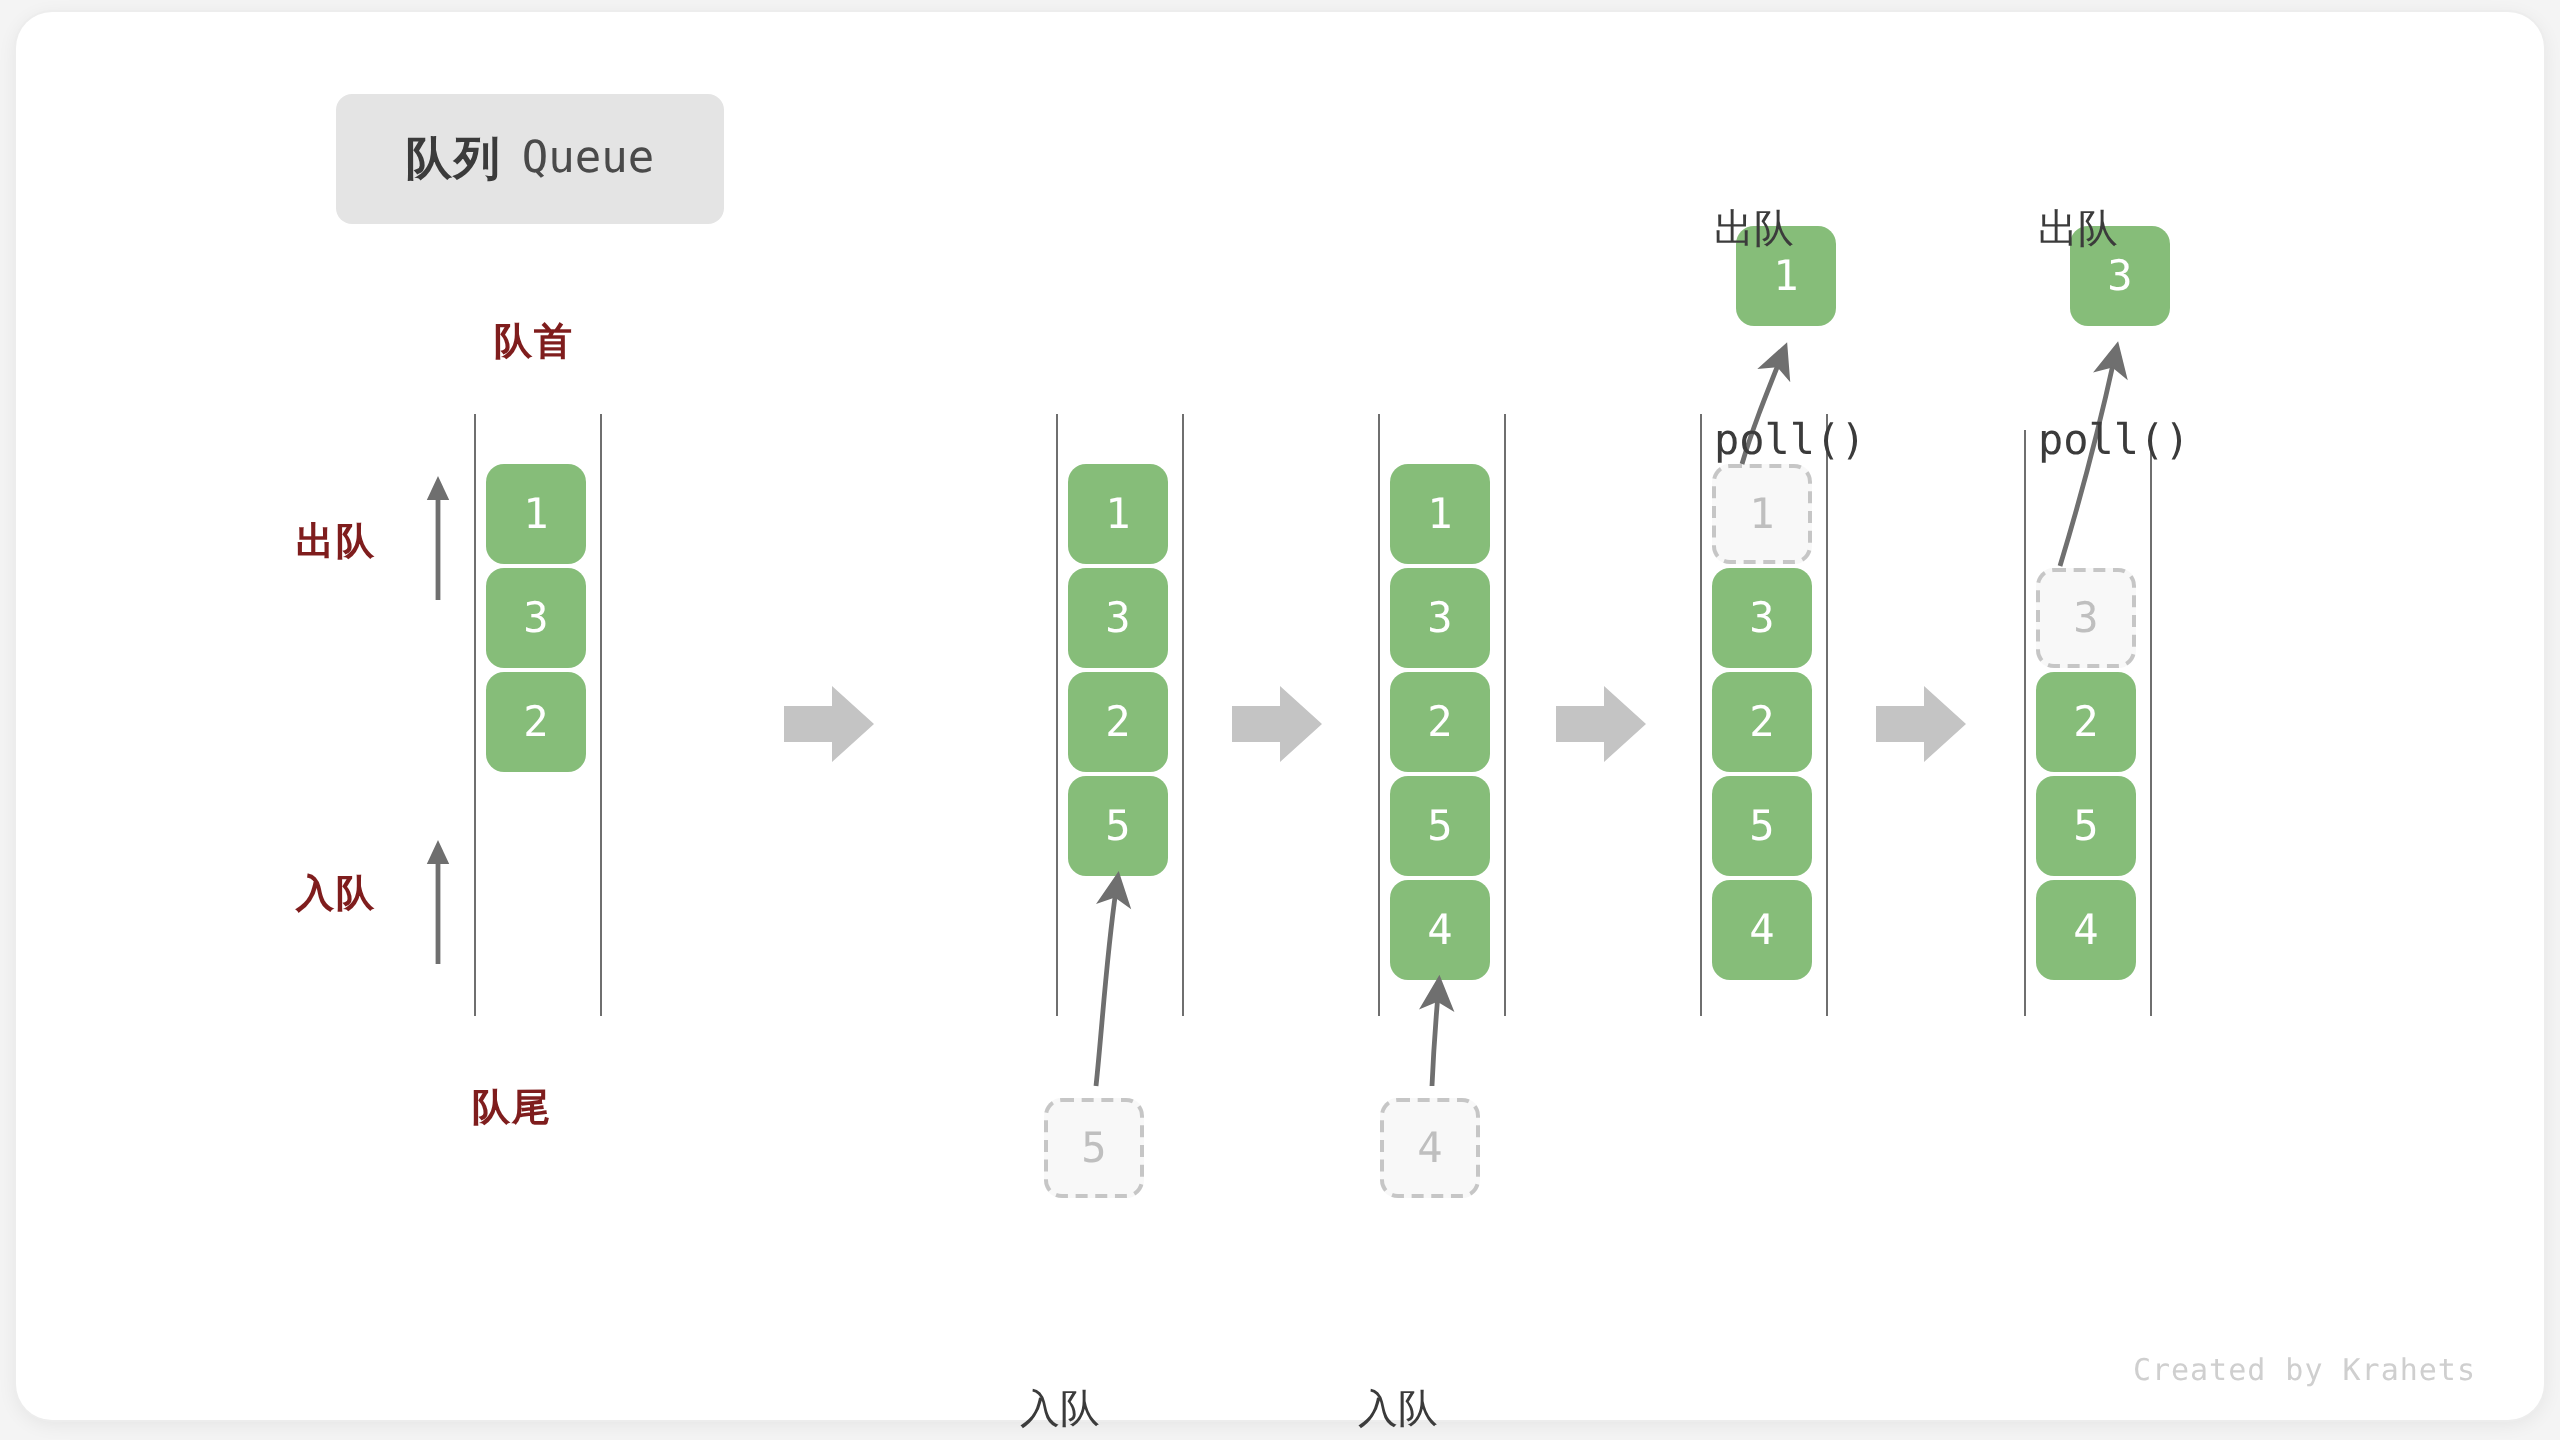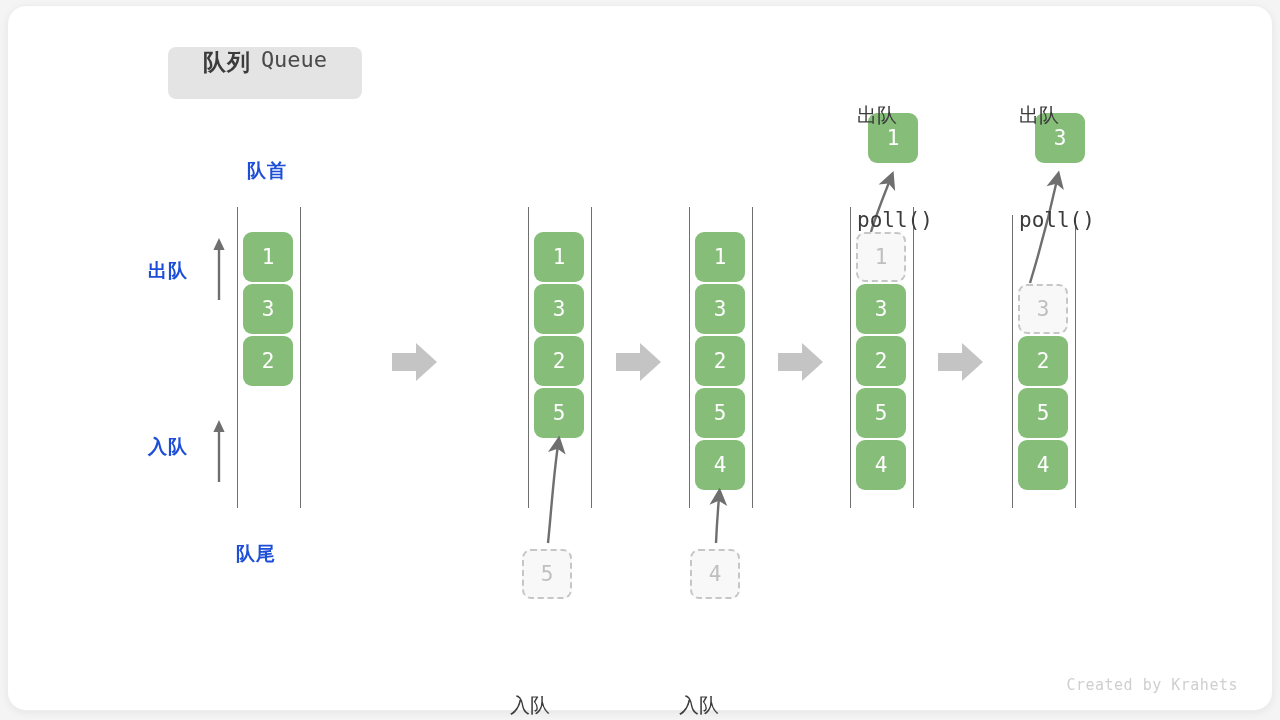--- a/index.html
+++ b/index.html
@@ -39,45 +39,46 @@
     width: 1280px;
     height: 720px;
   }
 
   
   .title-badge {
     position: absolute;
     left: 168px;
     top: 47px;
     width: 194px;
-    height: 52px;
+    height: 65px;
     background: #e4e4e4;
     border-radius: 8px;
     display: flex;
+    align-items: center;
     justify-content: center;
     gap: 10px;
   }
   .title-cn {
     font-family: "Liberation Sans", "DejaVu Sans", sans-serif;
     font-size: 23px;
     font-weight: bold;
     color: #3b3b3b;
     letter-spacing: 1px;
   }
   .title-en {
     font-family: "DejaVu Sans Mono", "Liberation Mono", monospace;
     font-size: 22px;
     color: #4a4a4a;
   }
 
   
   .lbl {
     position: absolute;
     font-family: "Liberation Sans", "DejaVu Sans", sans-serif;
-    color: #1d4ed8;
+    color: #7f1d1d;
     white-space: pre;
   }
   .lbl-bold {
     font-weight: bold;
     font-size: 19px;
     letter-spacing: 1px;
   }
   .lbl-head { left: 236px; top: 158px; width: 62px; text-align: center; }
   .lbl-tail { left: 236px; top: 541px; width: 62px; text-align: left; }
   .lbl-deq  { left: 148px; top: 258px; }

